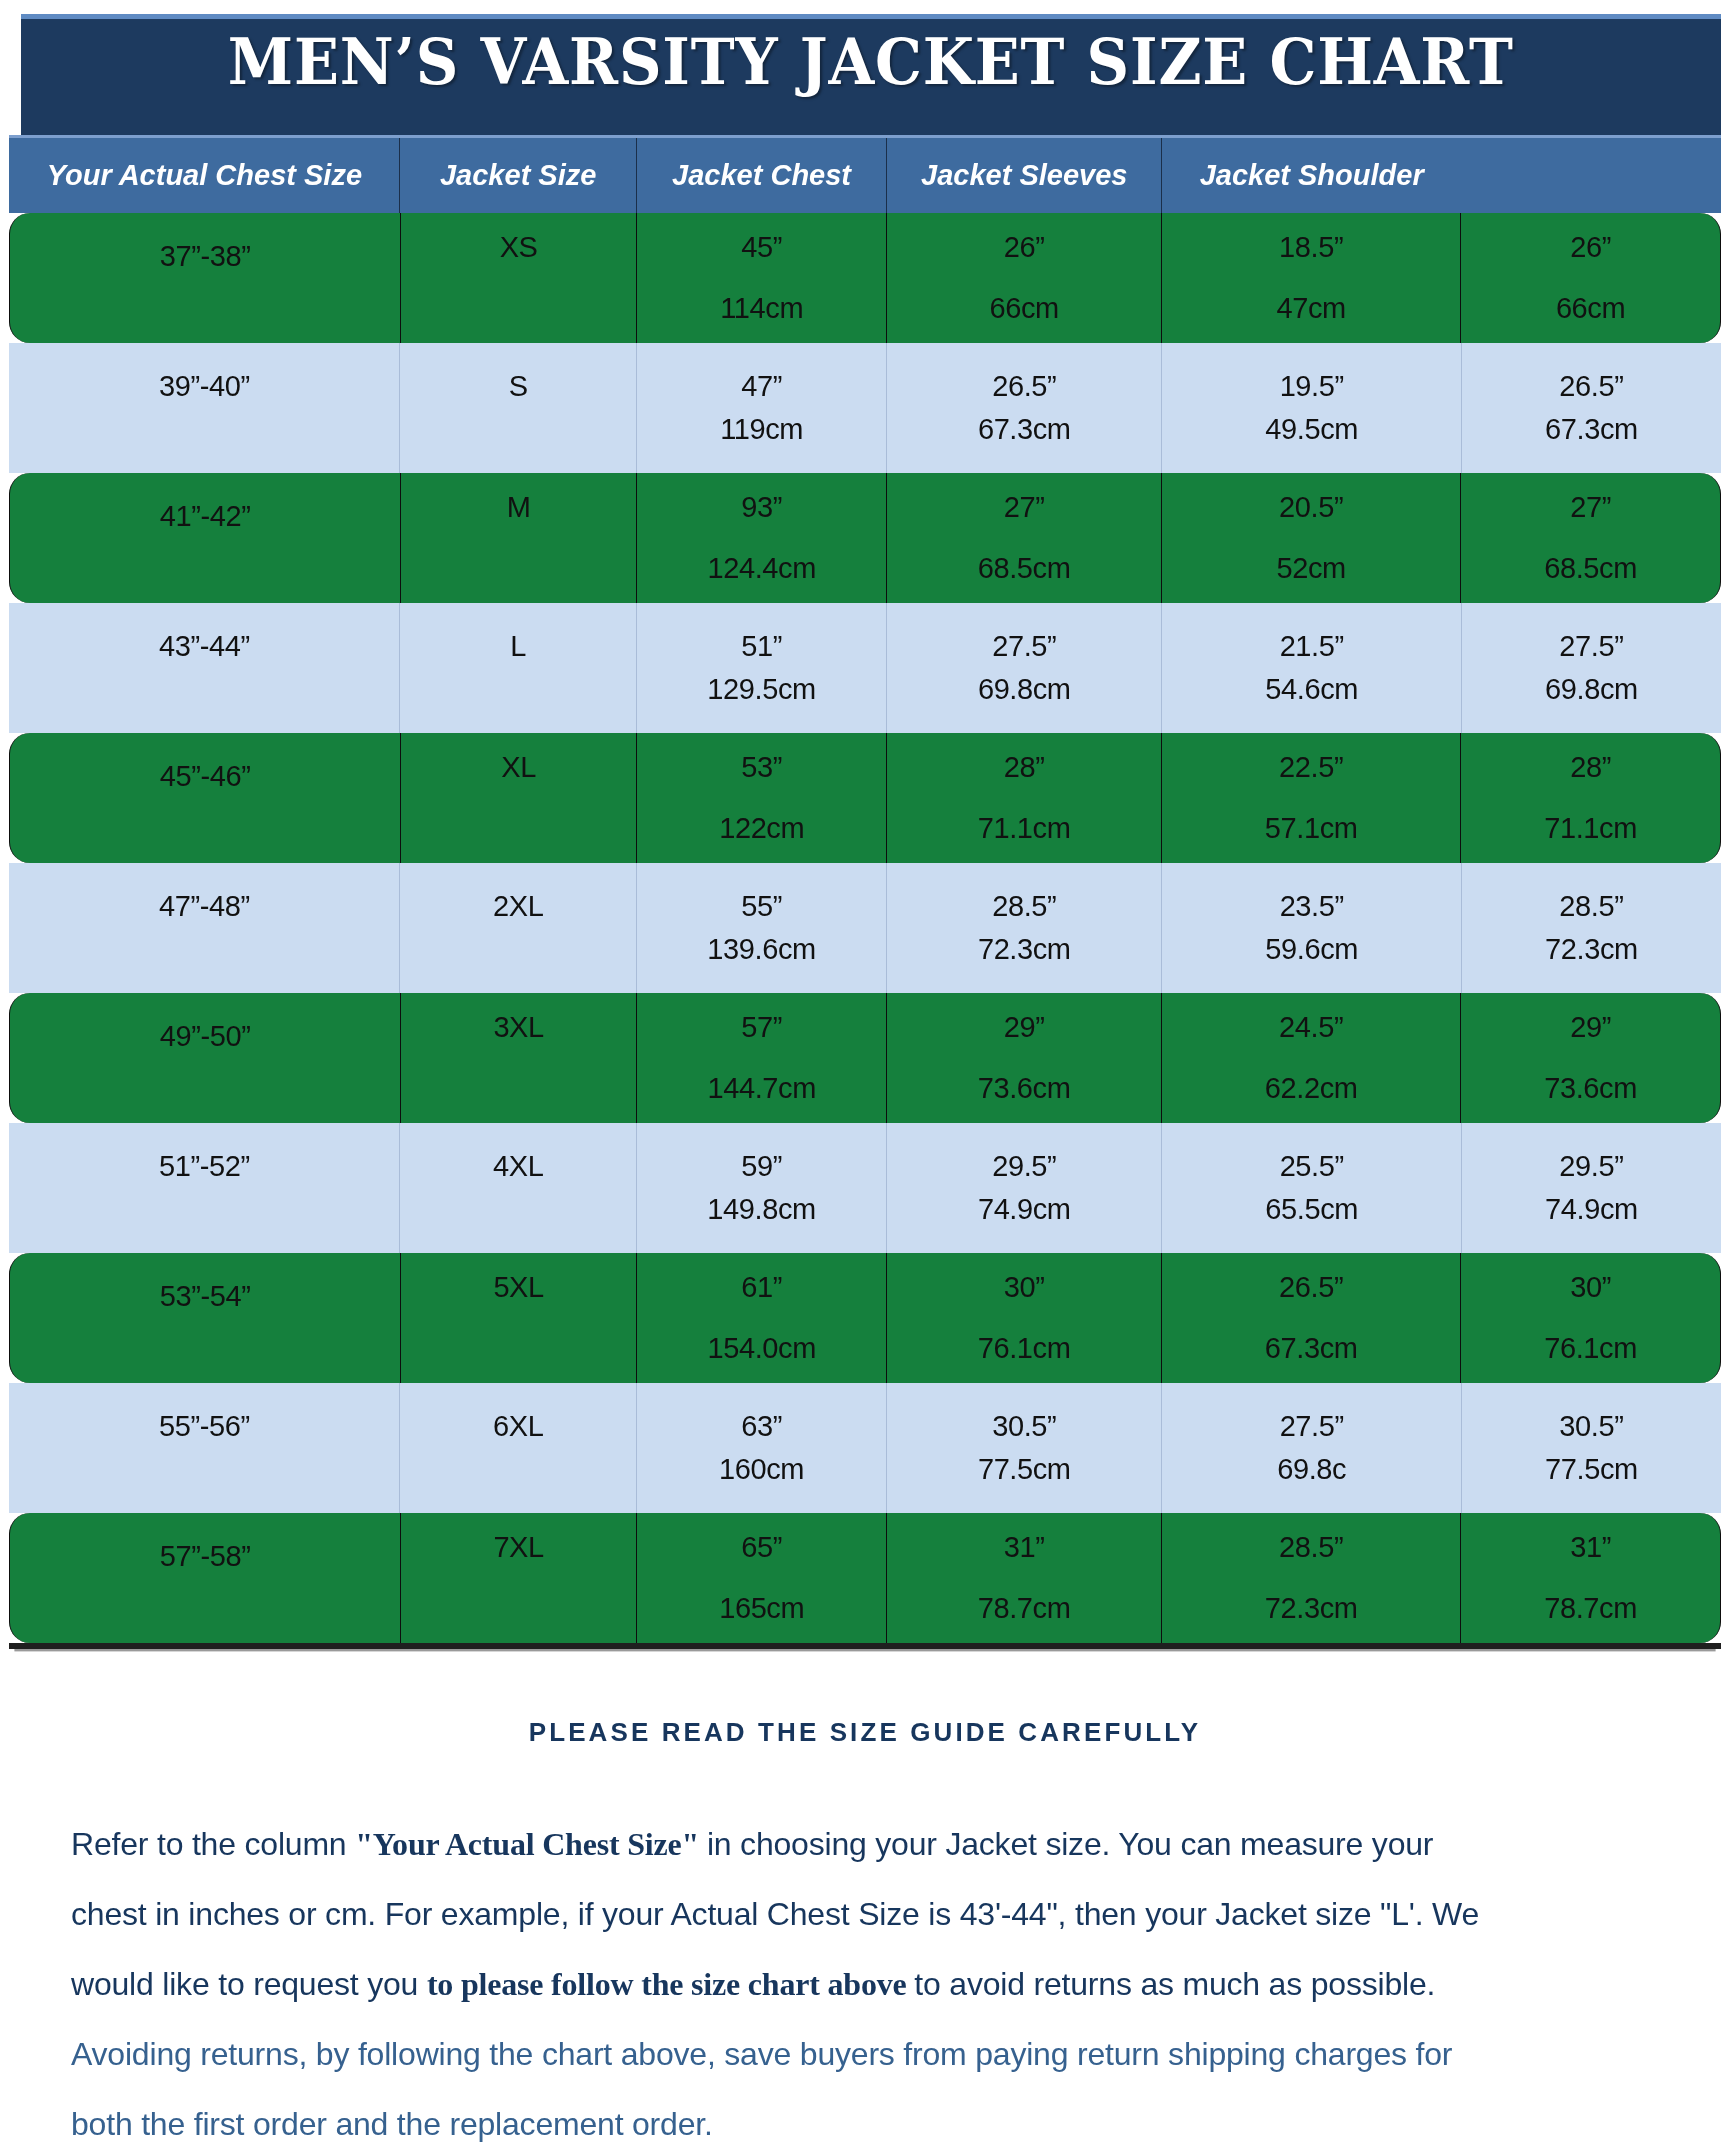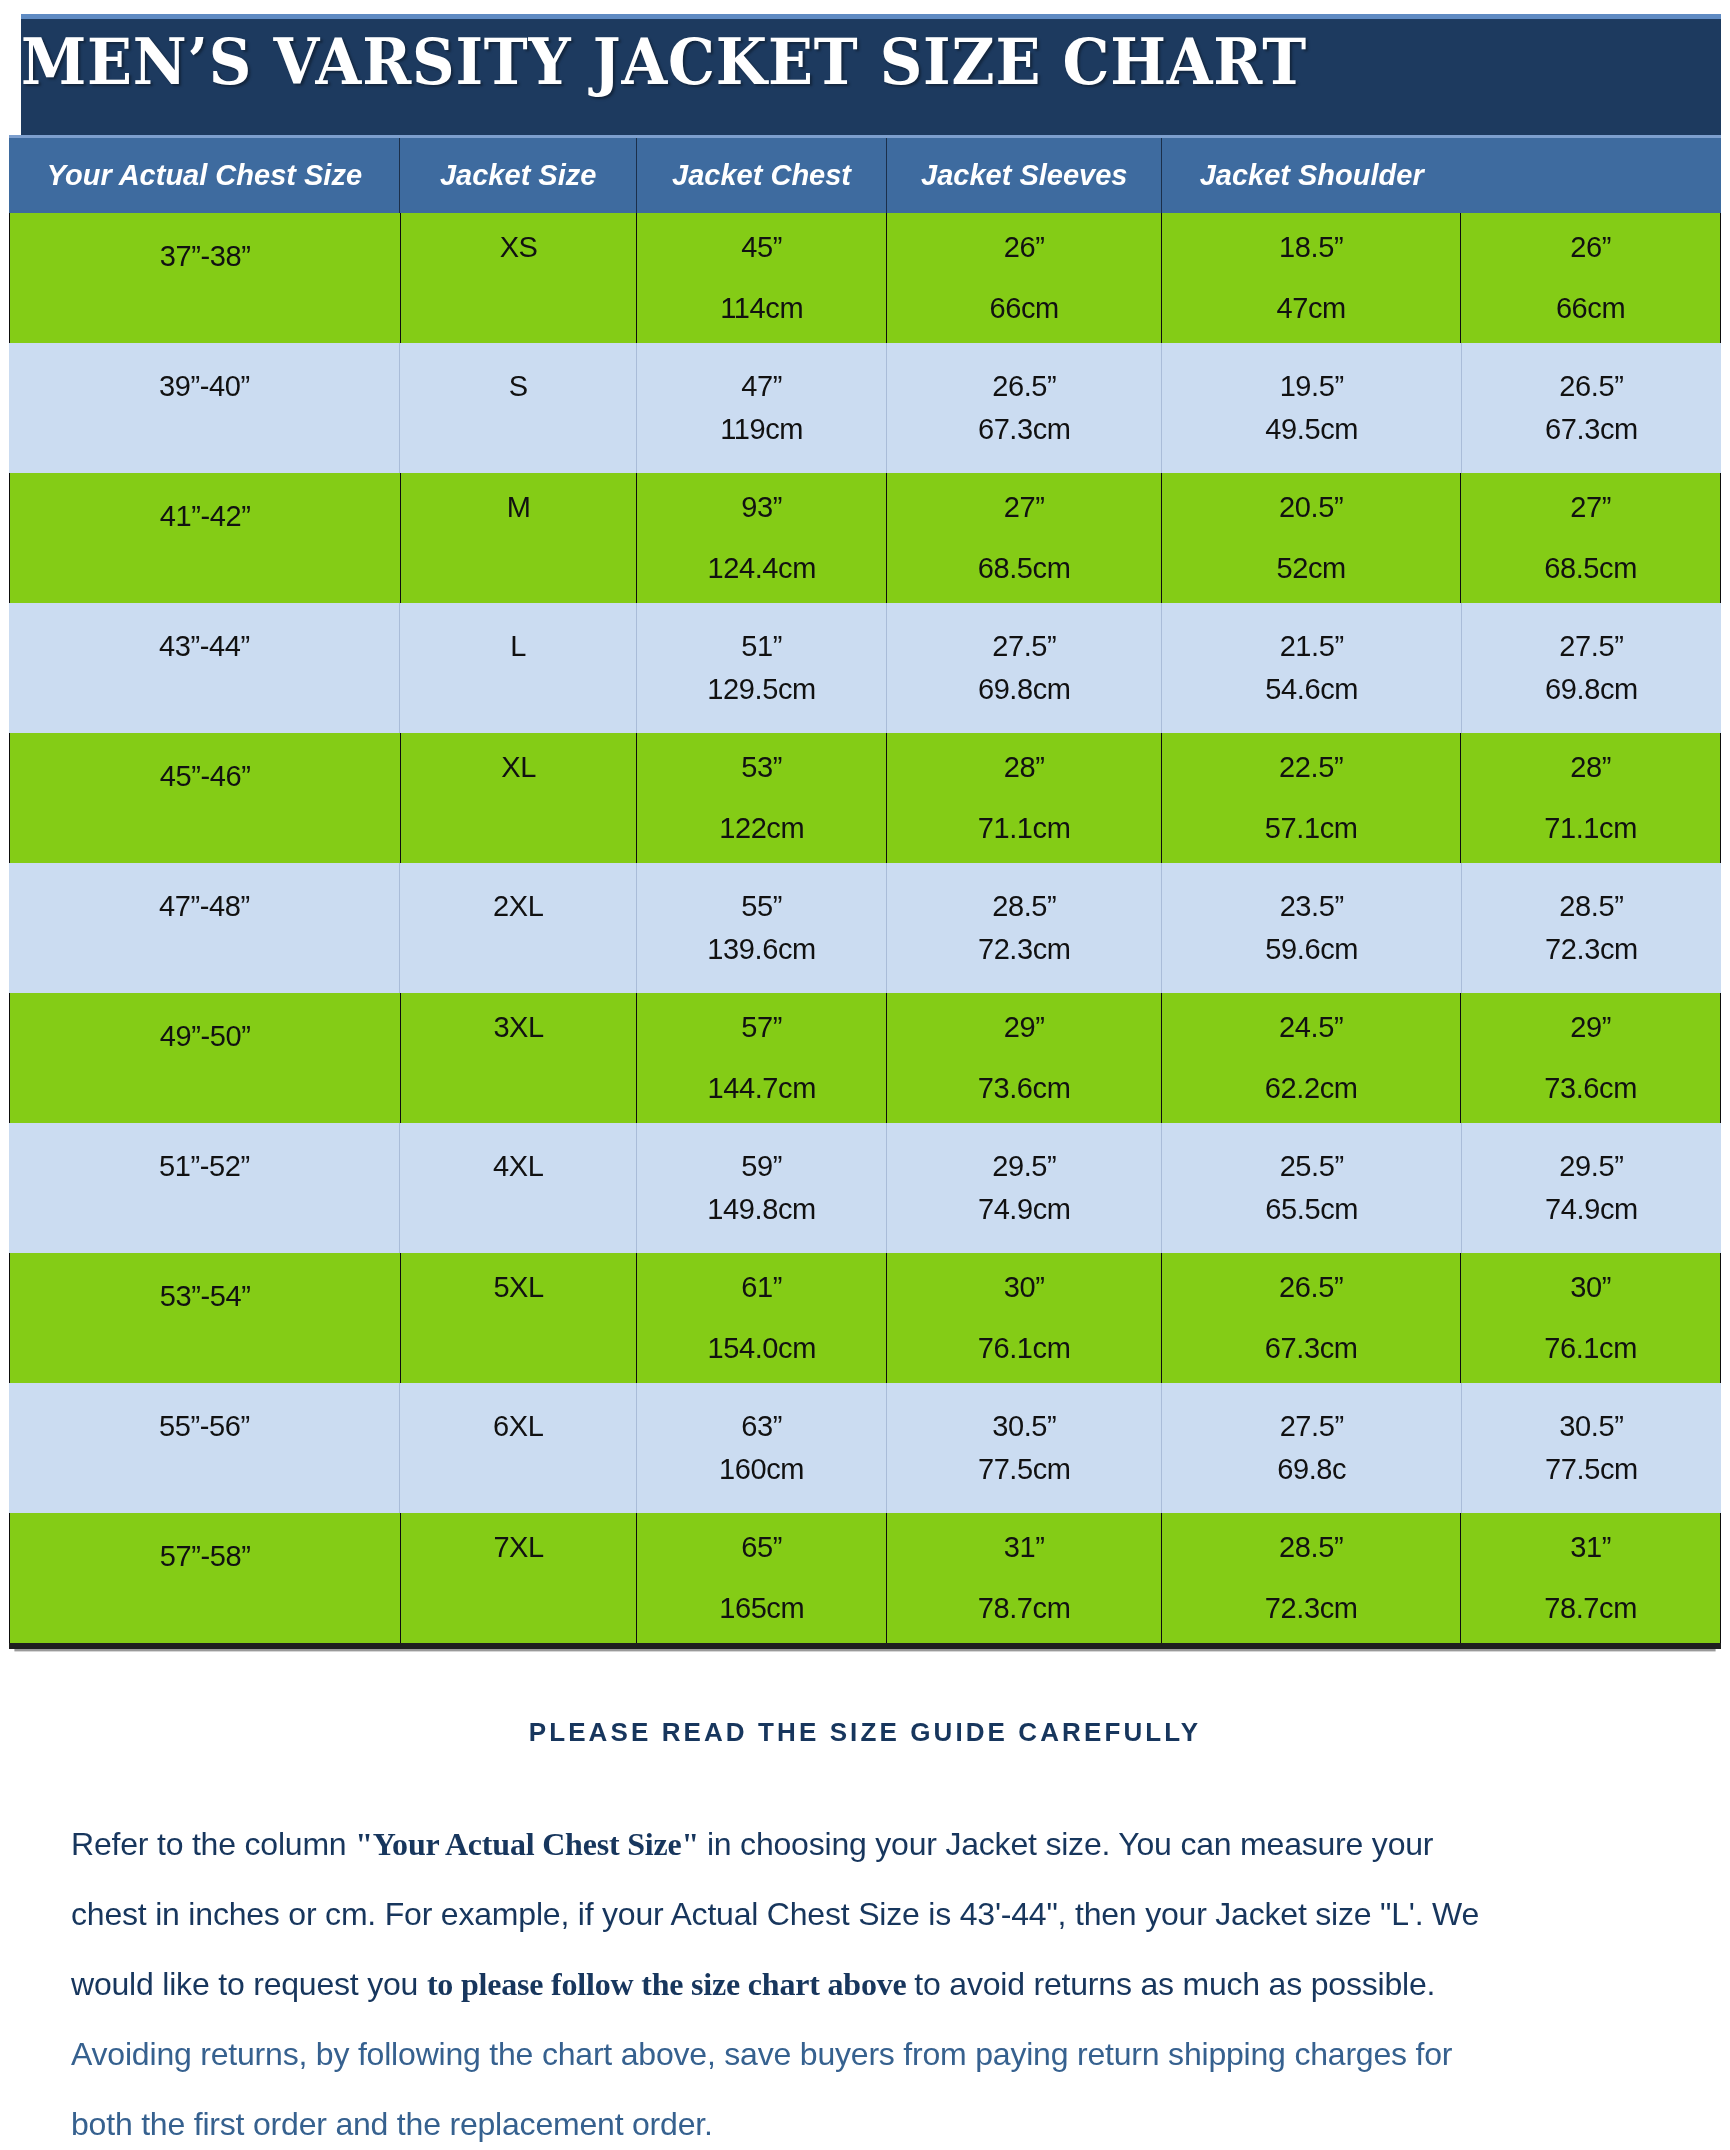--- a/index.html
+++ b/index.html
@@ -19,21 +19,21 @@
     width:1730px;height:2151px;
     font-family:"Liberation Sans", sans-serif;
     overflow:hidden;
     position:relative;
   }
   .page{width:100%;height:100%;padding-top:14px;}
   .table-wrap{margin:0 9.3px;}
   .top-strip{height:4.7px;background:var(--accent-strip);margin-left:11.6px;}
   .title-bar{
     height:116px;background:var(--navy);margin-left:11.6px;
-    display:flex;align-items:center;justify-content:flex-start;
+    display:flex;align-items:center;justify-content:center;
     padding-bottom:31px;
   }
   .title-bar h1{
     color:#ffffff;
     font-family:"DejaVu Serif", serif;
     font-weight:bold;
     font-size:59px;
     letter-spacing:0.8px;
     white-space:nowrap;
     text-shadow:2.3px 2.3px 2.3px rgba(0,0,0,0.35);
@@ -49,21 +49,21 @@
     height:78px;
     font-style:italic;
   }
   .th{
     color:#ffffff;font-weight:bold;font-size:29px;
     display:flex;align-items:center;justify-content:center;
     text-align:center;
   }
   .th + .th{border-left:1.6px solid #1b2f4a;}
   .tr{height:130px;}
-  .tr.white{background:#84cc16;border-left:1.6px solid var(--cell-line);border-right:1.6px solid var(--cell-line);}
+  .tr.white{background:#15803d;border-left:1.6px solid var(--cell-line);border-right:1.6px solid var(--cell-line);border-radius:21px;}
   .tr.blue{background:var(--row-blue);}
   .td{
     display:flex;flex-direction:column;align-items:center;justify-content:center;
     text-align:center;color:#111111;
   }
   .tr.white .td + .td{border-left:1.6px solid var(--cell-line);gap:18px;}
   .tr.blue .td + .td{border-left:0.8px solid var(--blue-cell-line);}
   .td .line1,.td .line2{
     display:block;font-size:29px;line-height:43px;letter-spacing:-0.4px;
   }

